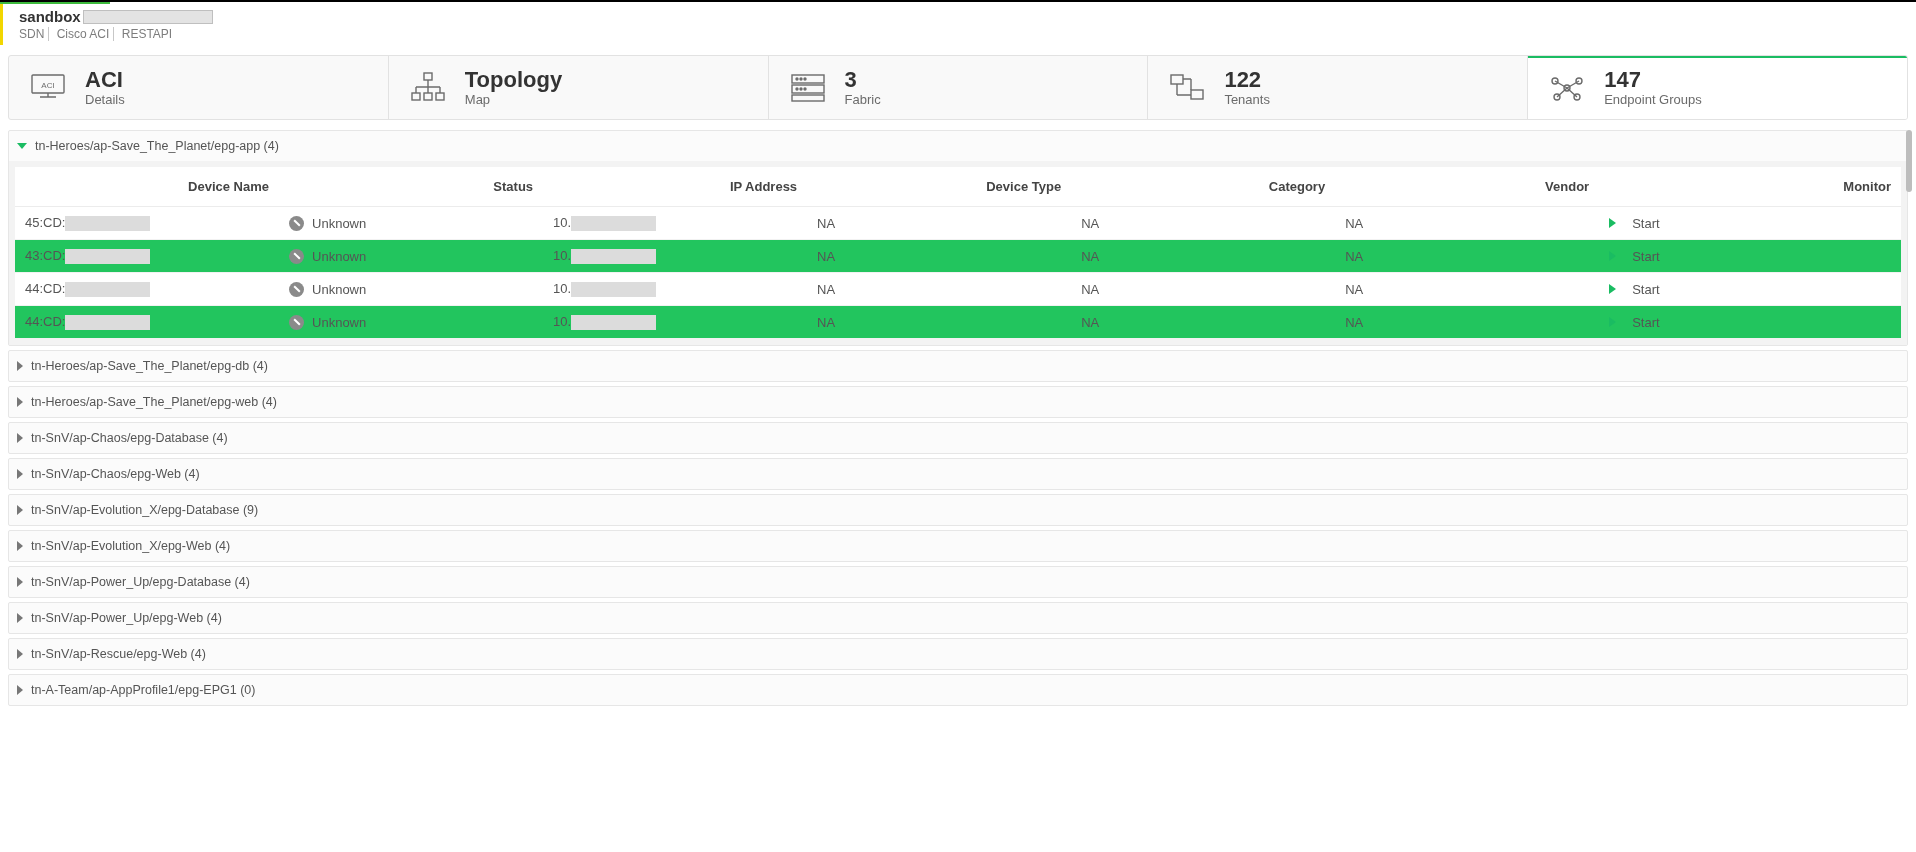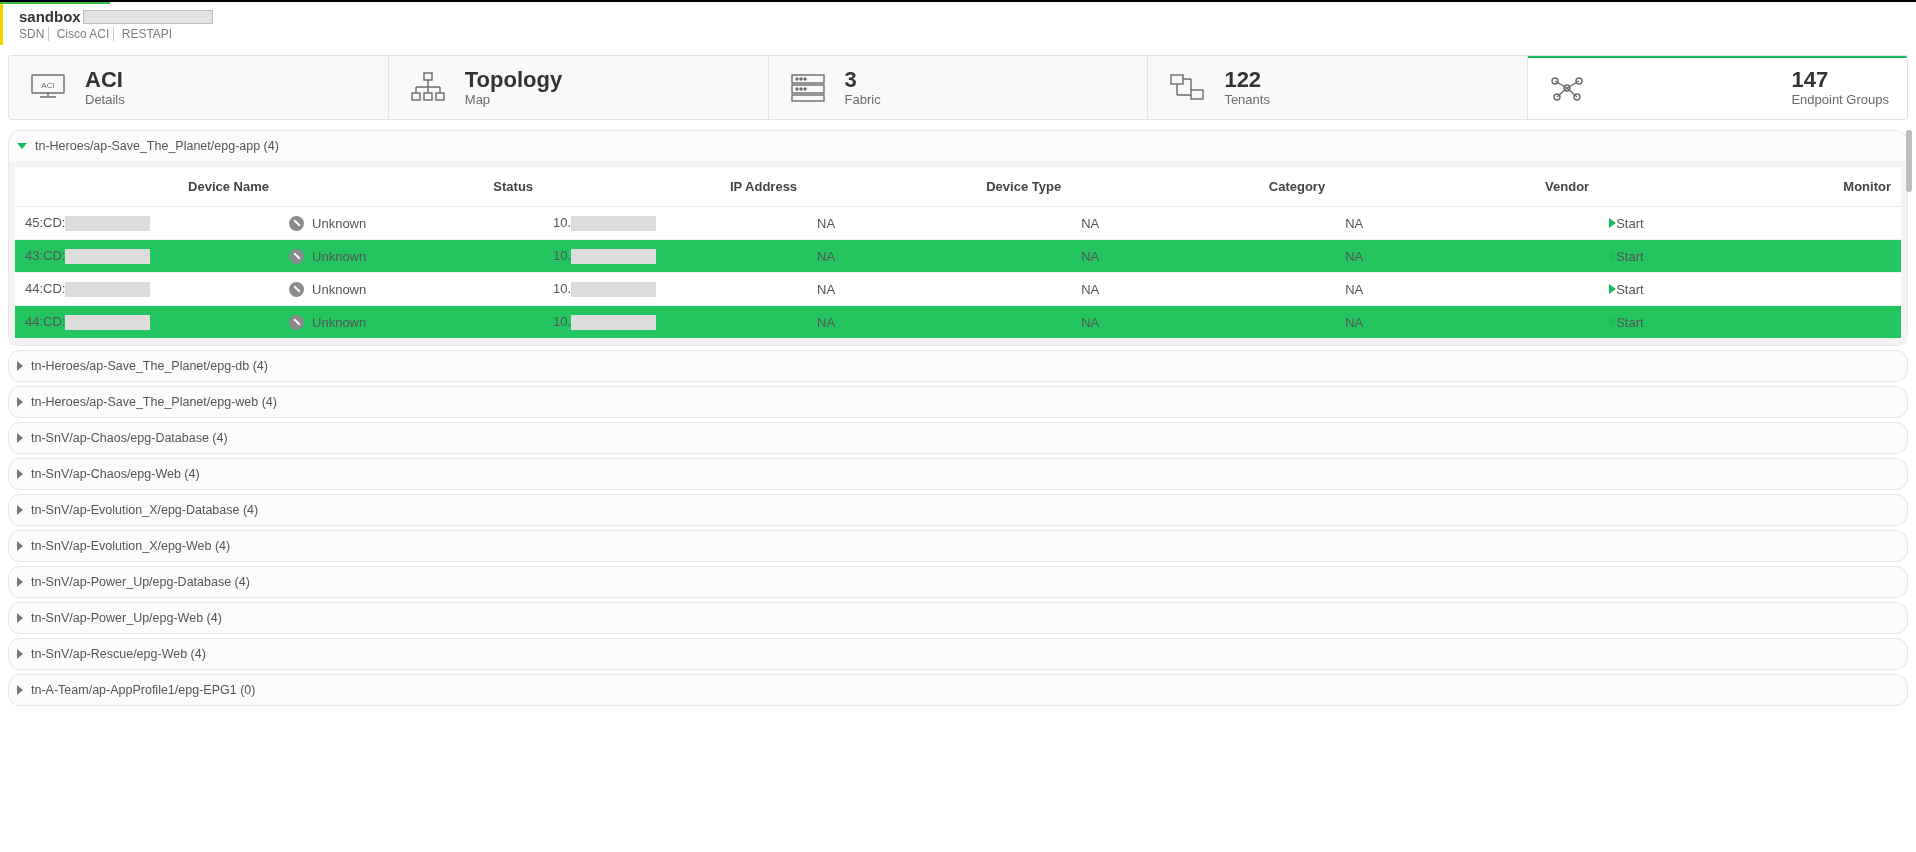--- a/index.html
+++ b/index.html
@@ -53,21 +53,21 @@
     background: #f9f9f9;
   }
   .nav-tab {
     flex: 1;
     display: flex;
     align-items: center;
     padding: 12px 18px;
     border-right: 1px solid #e2e2e2;
     cursor: pointer;
   }
-  .nav-tab:last-child { border-right: none; justify-content: space-between; }
+  .nav-tab:last-child { border-right: none; }
   .nav-tab.active {
     border-top: 3px solid #1abc62;
     background: #fff;
     margin-top: -1px;
     padding-top: 10px;
   }
   .nav-tab .icon-box {
     width: 42px; height: 38px;
     display: flex; align-items: center; justify-content: center;
     margin-right: 16px;
@@ -92,21 +92,21 @@
     position: absolute;
     right: -4px;
     top: 0;
     width: 6px;
     height: 62px;
     background: #bdbdbd;
     border-radius: 3px;
   }
   .section {
     border: 1px solid #e6e6e6;
-    border-radius: 12px;
+    border-radius: 2px;
     margin-bottom: 4px;
     background: #fbfbfb;
   }
   .section-header {
     display: flex;
     align-items: center;
     padding: 8px 8px;
     font-size: 12.5px;
     color: #555;
     cursor: pointer;
@@ -157,21 +157,21 @@
     display: inline-flex;
     align-items: center;
     justify-content: center;
   }
   .status-badge::after {
     content: "";
     width: 8px; height: 2px;
     background: #fff;
     transform: rotate(45deg);
   }
-  .monitor-cell { display: flex; align-items: center; gap: 0; cursor: pointer; }
+  .monitor-cell { display: flex; align-items: center; gap: 16px; cursor: pointer; }
   .play-icon {
     width: 0; height: 0;
     border-top: 5px solid transparent;
     border-bottom: 5px solid transparent;
     border-left: 7px solid #1abc62;
   }
   .cell-redact {
     display: inline-block;
     background: #dcdcdc;
     height: 15px;
@@ -444,21 +444,21 @@
       </div>
       <div class="section">
     <div class="section-header">
       <div class="arrow arrow-right"></div>
       <span>tn-SnV/ap-Chaos/epg-Web (4)</span>
     </div>
       </div>
       <div class="section">
     <div class="section-header">
       <div class="arrow arrow-right"></div>
-      <span>tn-SnV/ap-Evolution_X/epg-Database (4)</span>
+      <span>tn-SnV/ap-Evolution_X/epg-Database (9)</span>
     </div>
       </div>
       <div class="section">
     <div class="section-header">
       <div class="arrow arrow-right"></div>
       <span>tn-SnV/ap-Evolution_X/epg-Web (4)</span>
     </div>
       </div>
       <div class="section">
     <div class="section-header">

